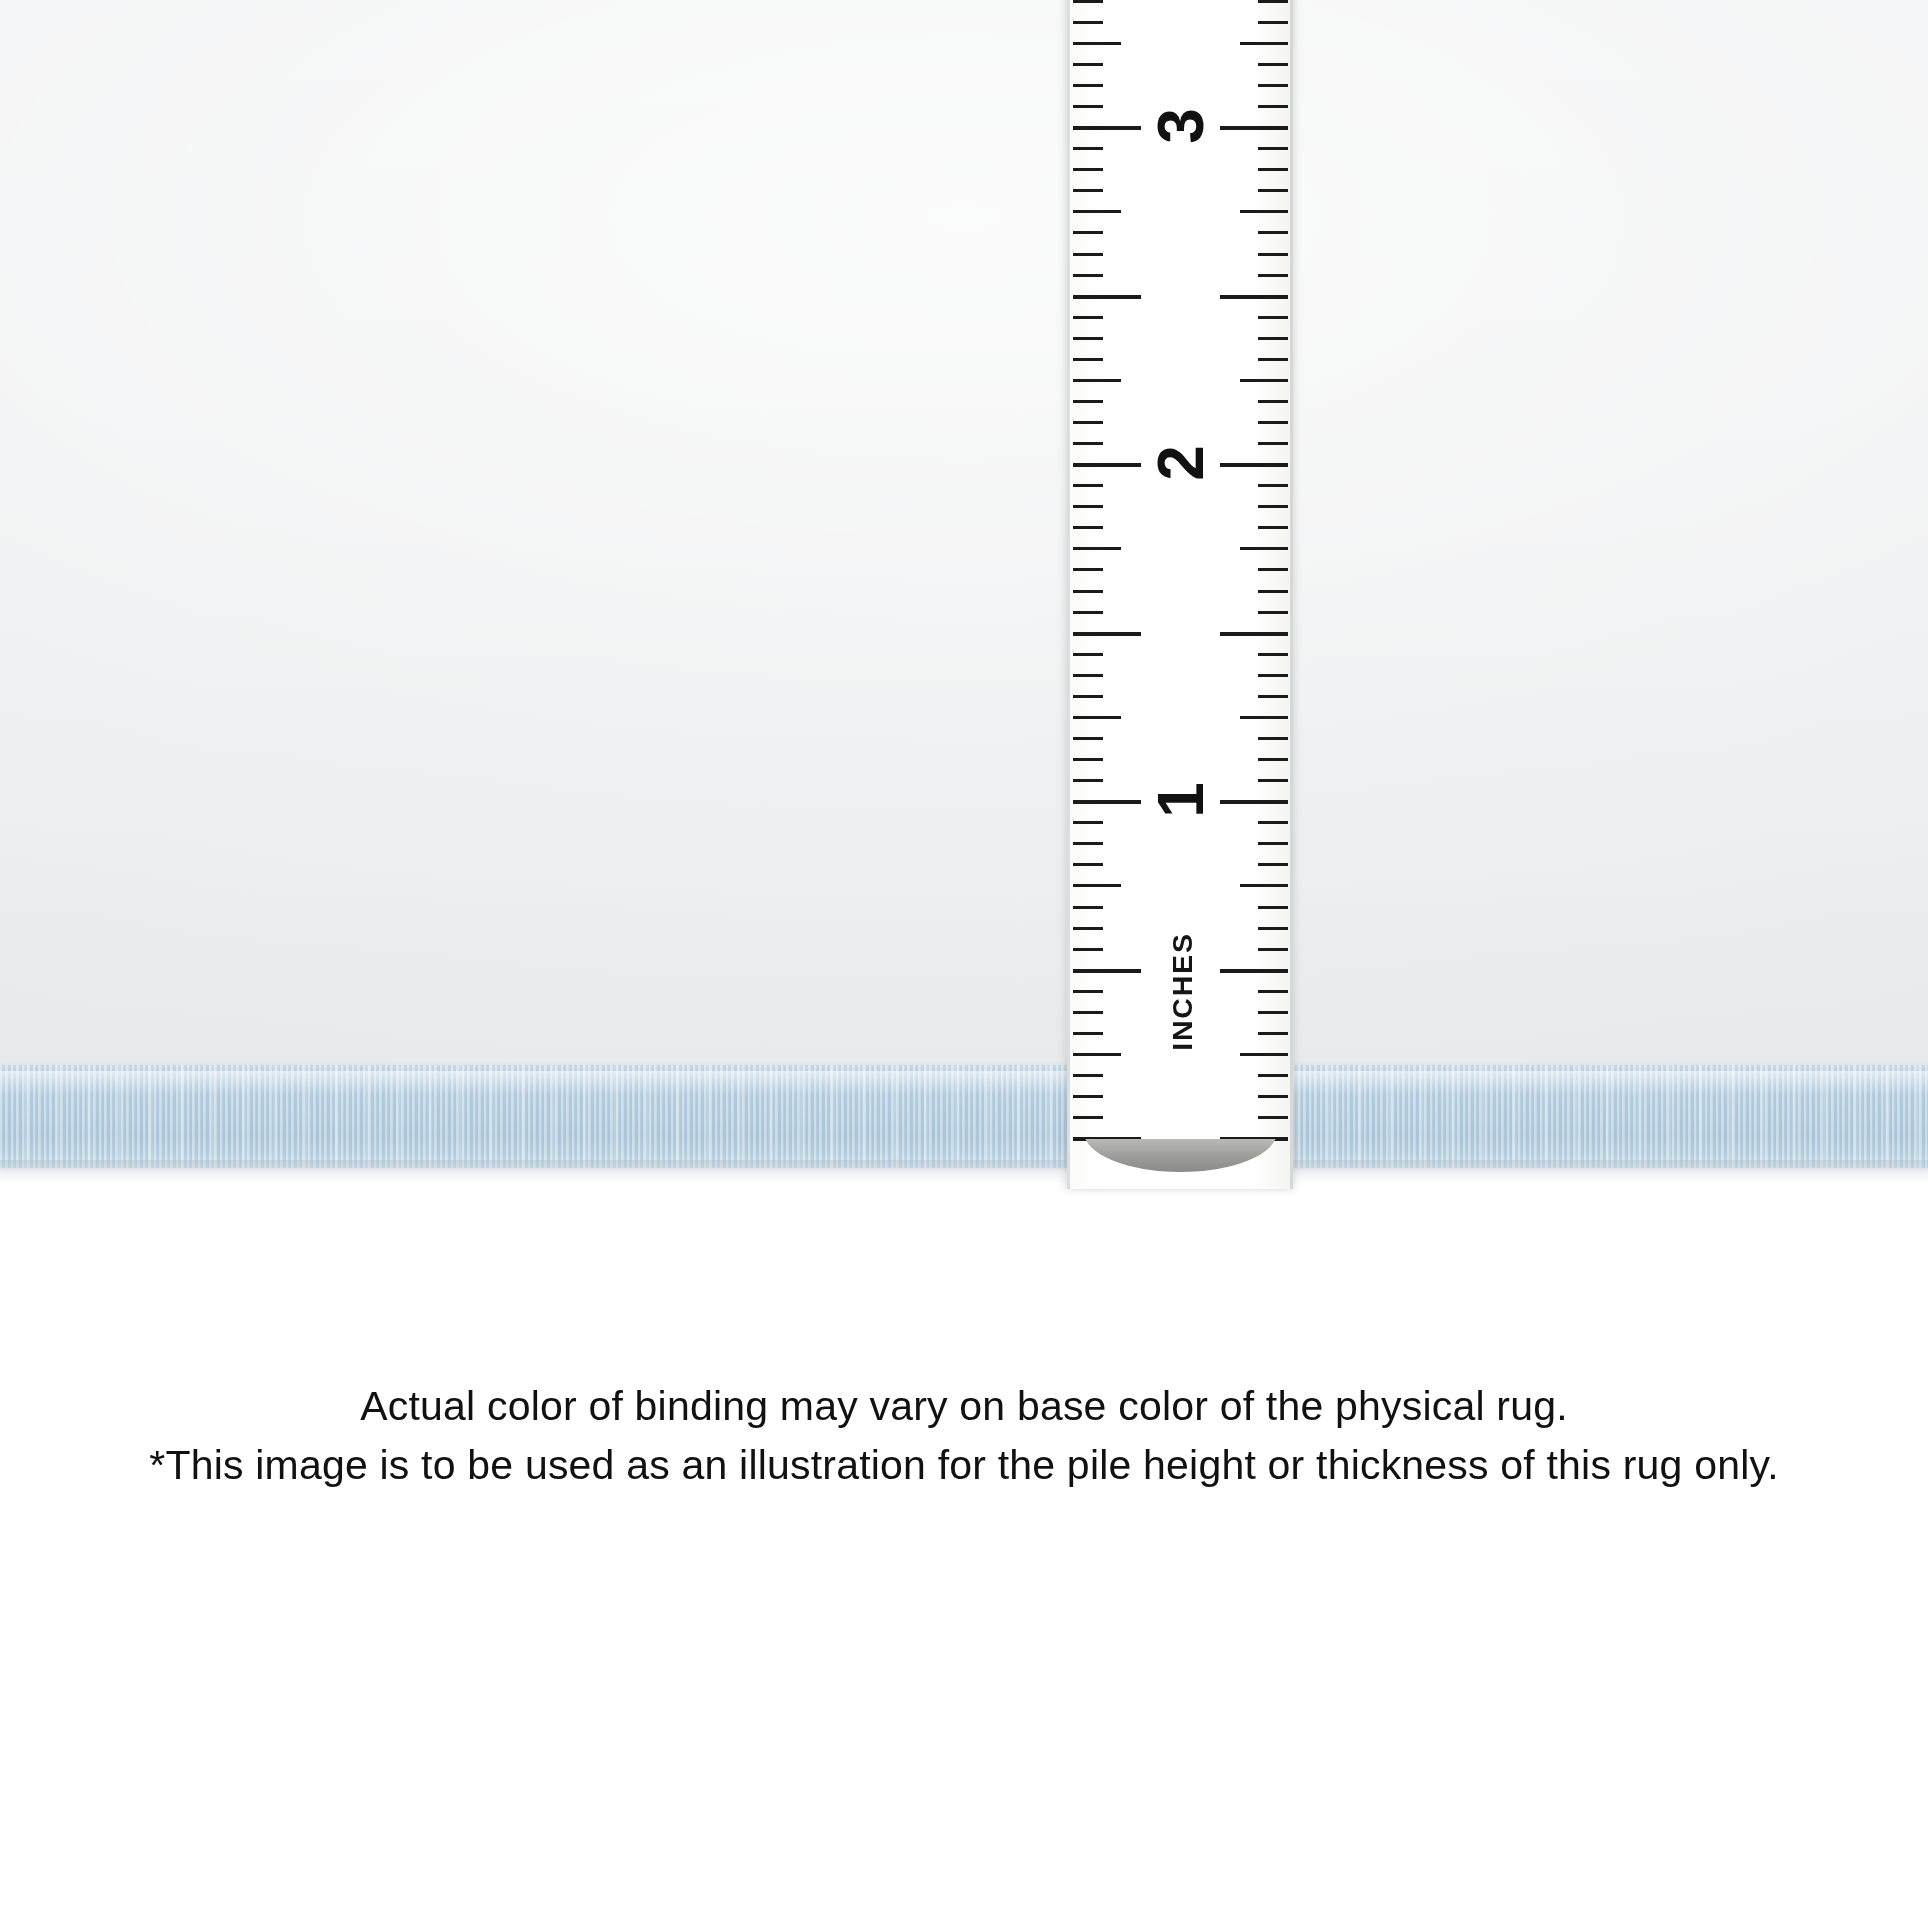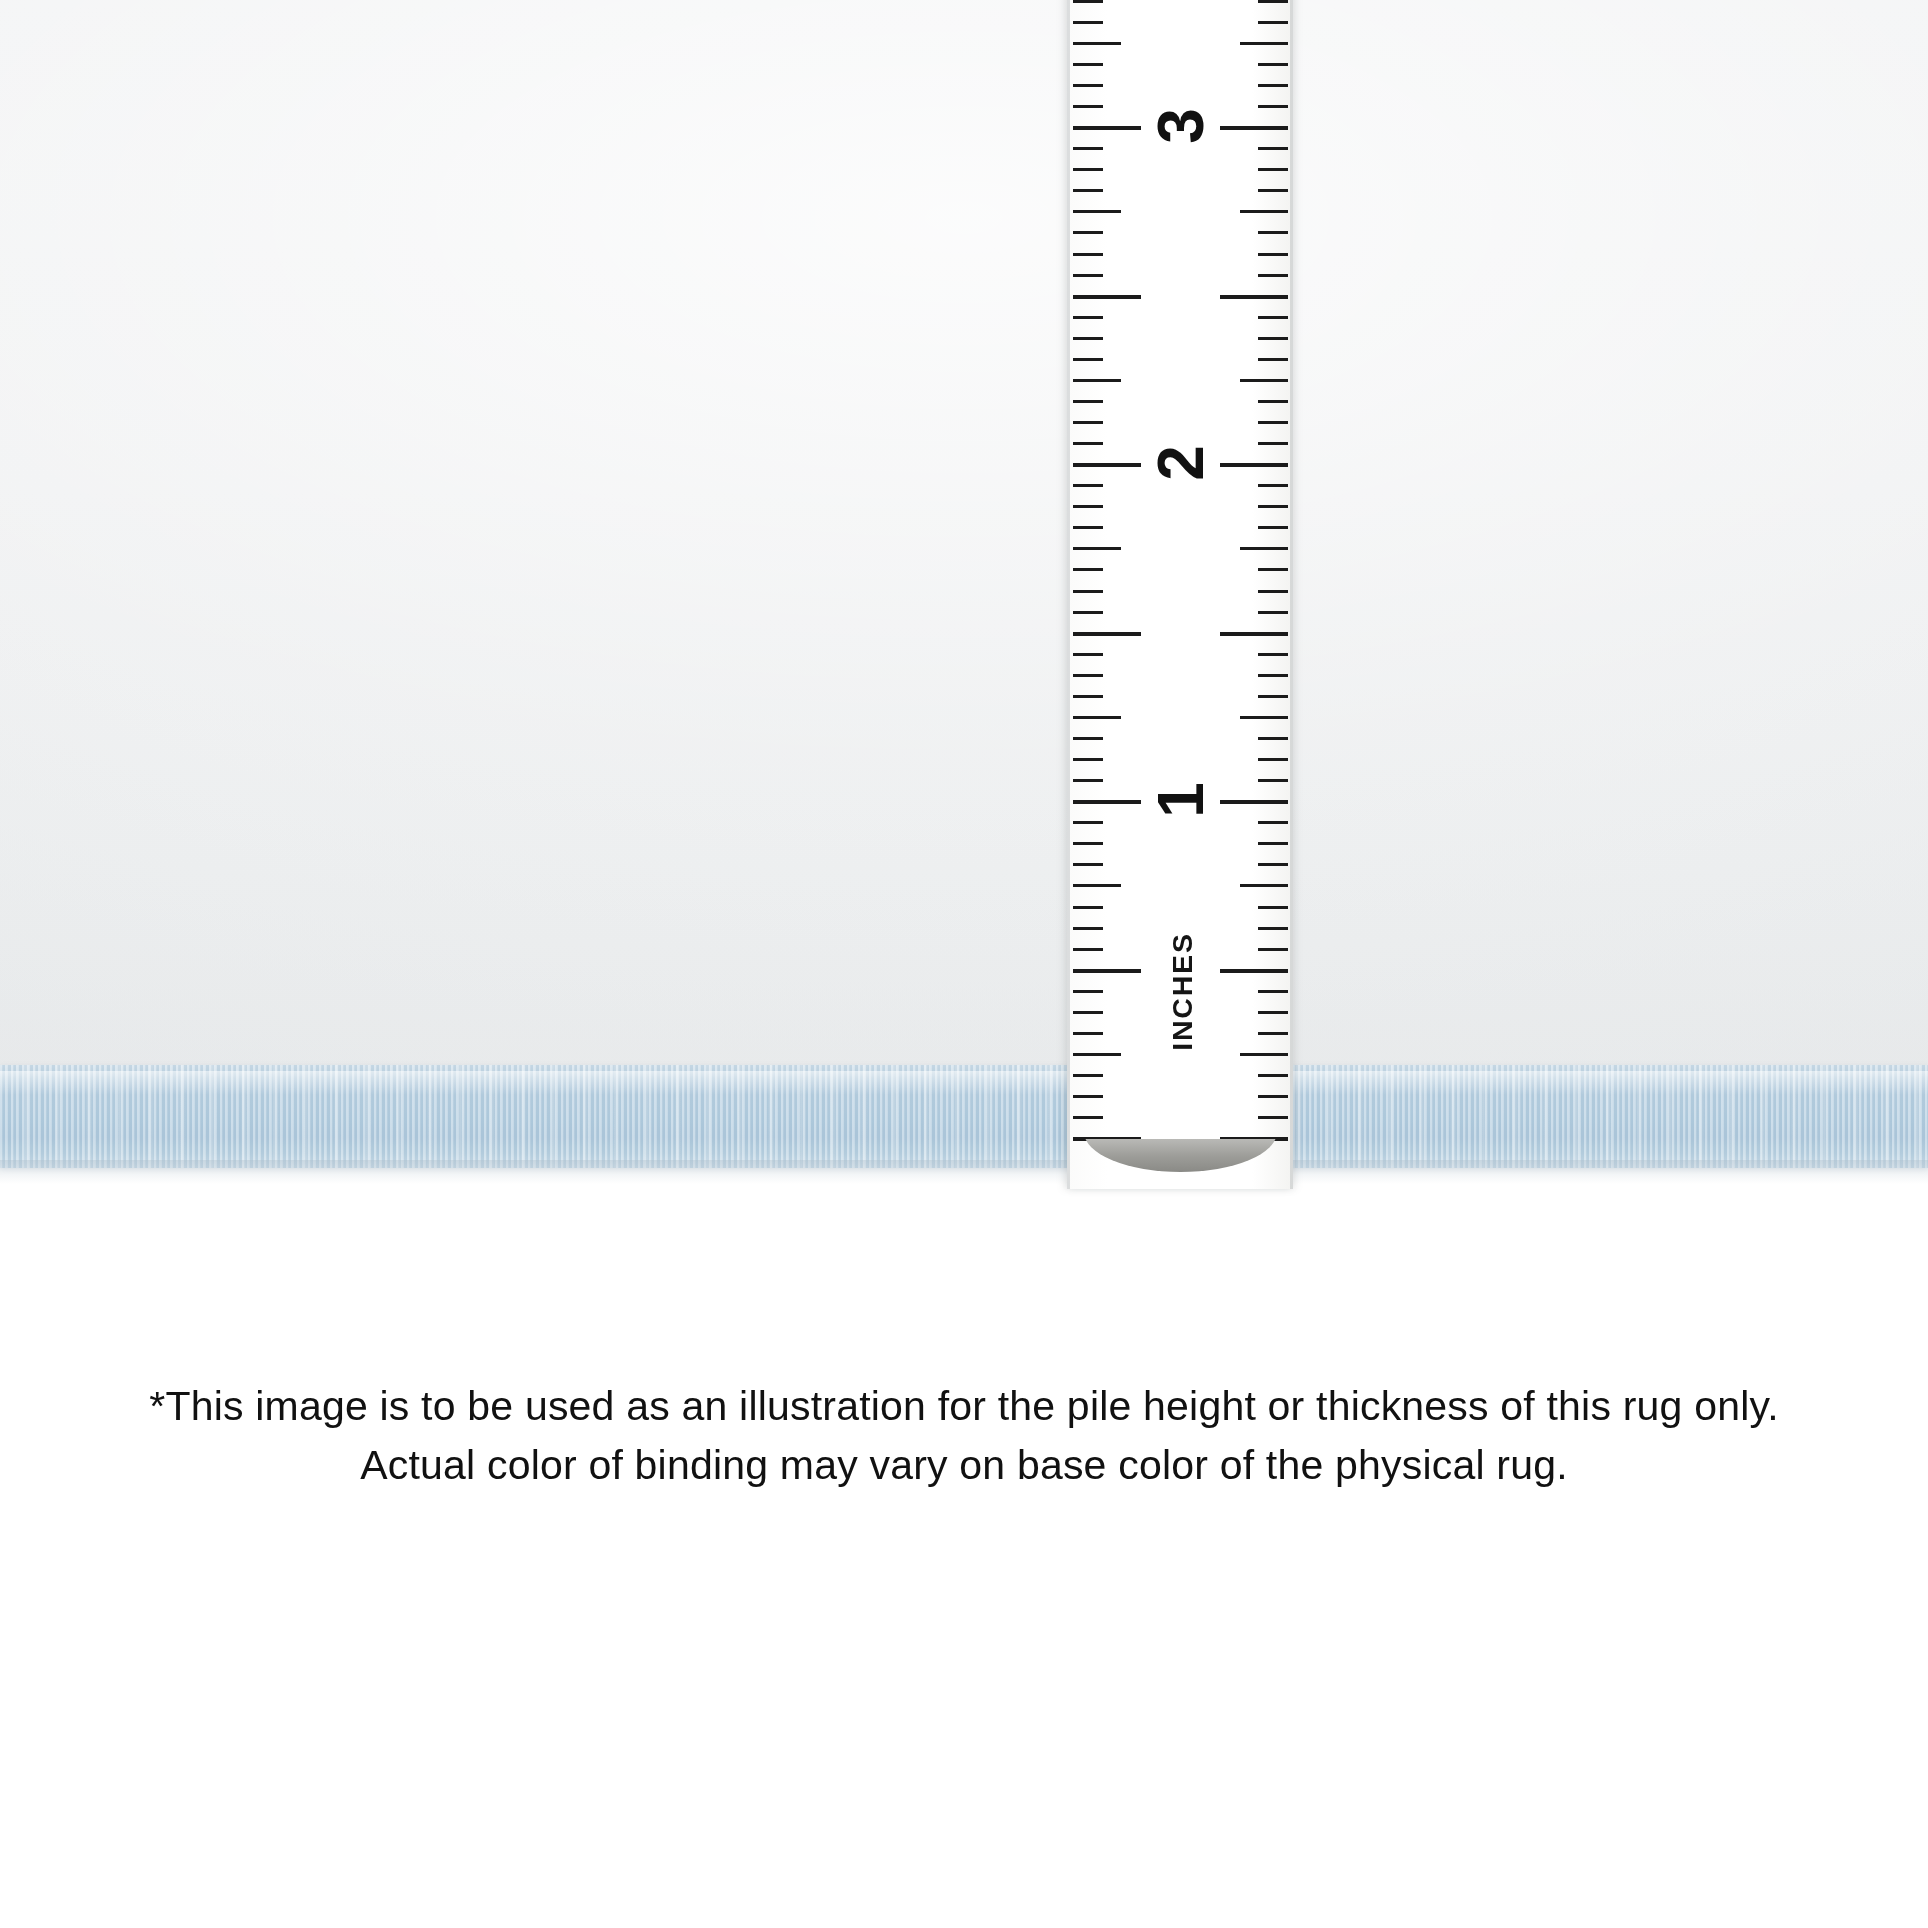--- a/index.html
+++ b/index.html
@@ -351,18 +351,18 @@
       <div class="inches-label" id="inches-label" style="top: 982px;">INCHES</div>
     </div>
 
     <div class="ruler-tip">
       <div class="ruler-tip-metal"></div>
     </div>
 
   </div>
 
   <div class="caption">
+    <div>Actual color of binding may vary on base color of the physical rug.</div>
     <div>*This image is to be used as an illustration for the pile height or thickness of this rug only.</div>
-    <div>Actual color of binding may vary on base color of the physical rug.</div>
   </div>
 
 </div>
 
 
 </body></html>

